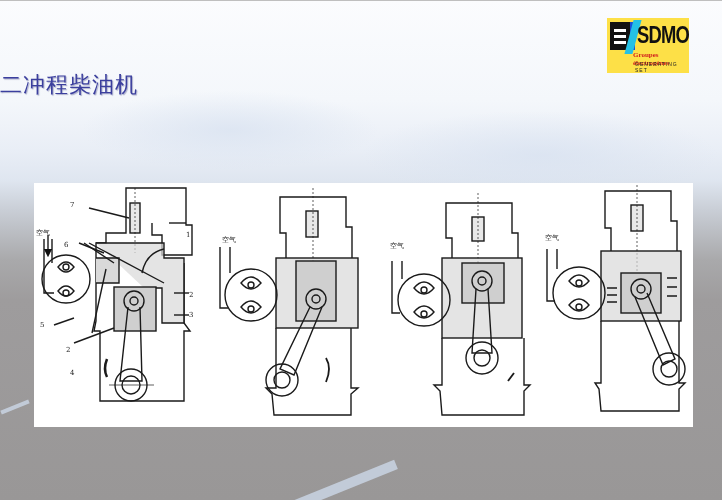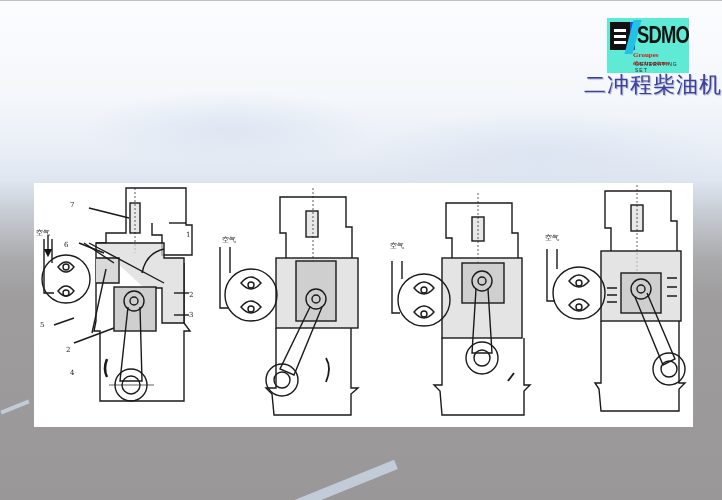--- a/index.html
+++ b/index.html
@@ -14,21 +14,21 @@
       position: absolute; border-radius: 50%;
       background: radial-gradient(ellipse at center, rgba(215,225,240,0.7), rgba(255,255,255,0) 70%);
     }
     .road-stripe {
       position: absolute; background: #c9d3e3; opacity: 0.85;
       transform: rotate(-22deg);
     }
     .slide-topline { position:absolute; left:0; top:0; width:722px; height:1px; background:#bfbfbf; }
     .logo {
       position: absolute; left: 607px; top: 18px; width: 82px; height: 55px;
-      background: #5eead4;
+      background: #fde047;
     }
     .logo .mark {
       position: absolute; left: 3px; top: 4px; width: 20px; height: 28px;
       background: #111; border-right: 5px solid #1b4fd8;
     }
     .logo .mark::before {
       content: ""; position: absolute; left: 4px; top: 7px; width: 12px; height: 3px; background:#fff;
       box-shadow: 0 6px 0 #fff, 0 12px 0 #fff;
     }
     .logo .stripe {
@@ -42,21 +42,21 @@
     }
     .logo .tag {
       position: absolute; left: 26px; top: 33px; font-size: 7px; 
       color: #d11d1d; font-family: "Liberation Serif", serif; font-weight: bold;
     }
     .logo .sub {
       position: absolute; left: 28px; top: 43px; font-size: 5px; letter-spacing: 1px;
       color: #222; font-family: "Liberation Sans", sans-serif;
     }
     .title {
-      position: absolute; left: 0; width: 722px; top: 70px; text-align: right;
+      position: absolute; left: 0; width: 722px; top: 70px; text-align: left;
       font-size: 22px; color: #3b3f9e; letter-spacing: 1px;
       text-shadow: 1px 1px 1px #a9acc9;
       font-family: "DejaVu Sans", sans-serif;
     }
     .panel {
       position: absolute; left: 34px; top: 183px; width: 659px; height: 244px;
       background: #ffffff;
     }
     .diagram { position: absolute; top: 0; height: 244px; }
     .diagram svg { width: 100%; height: 100%; }

